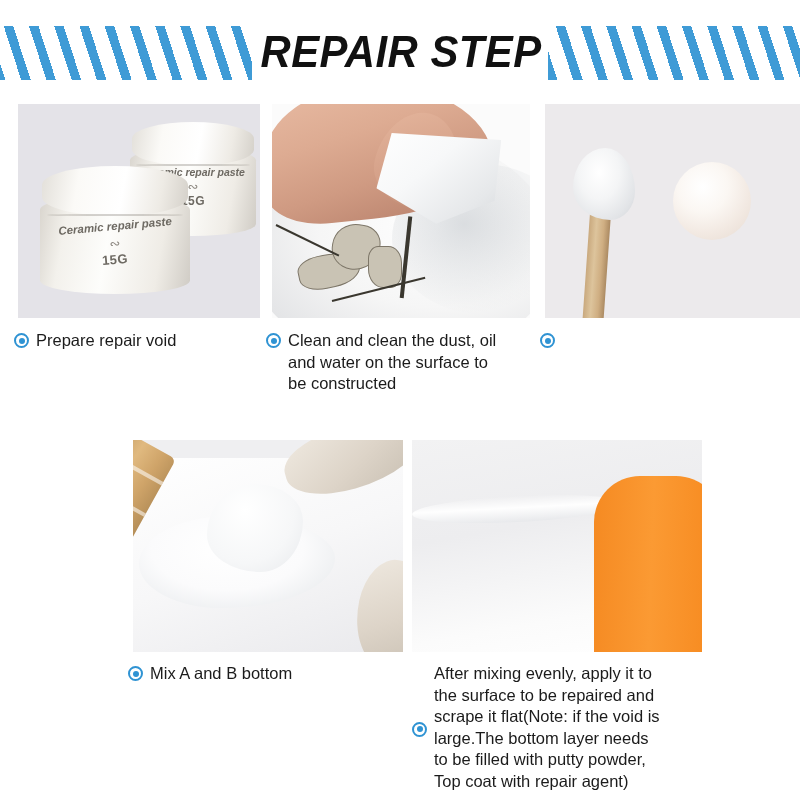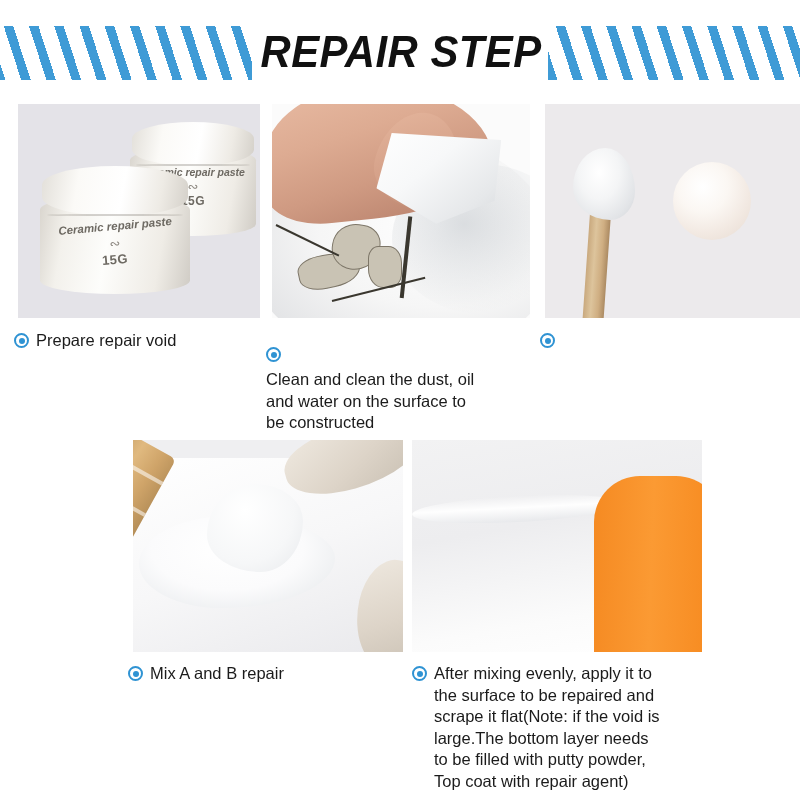--- a/index.html
+++ b/index.html
@@ -267,24 +267,24 @@
     background: #2f93d3;
   }
   .caption-text {
     font-size: 16.5px;
     line-height: 21.5px;
     color: #1b1b1b;
     white-space: pre-line;
   }
 
   #cap1 { left: 14px;  top: 330px; width: 240px; }
-  #cap2 { left: 266px; top: 344px; width: 262px; flex-direction: column; }
+  #cap2 { left: 266px; top: 330px; width: 262px; }
   #cap3 { left: 540px; top: 330px; width: 258px; }
   #cap4 { left: 128px; top: 663px; width: 270px; }
-  #cap5 { left: 412px; top: 663px; width: 380px; }
+  #cap5 { left: 412px; top: 663px; width: 380px; align-items: center; }
 </style>
 </head>
 <body>
 
 <div class="header">
   <div class="stripes stripes-left"></div>
   <div class="stripes stripes-right"></div>
   <div class="title">REPAIR STEP</div>
 </div>
 
@@ -356,21 +356,21 @@
 and water on the surface to
 be constructed</div>
 </div>
 
 <div class="caption" id="cap3">
   <div class="bullet"></div>
 </div>
 
 <div class="caption" id="cap4">
   <div class="bullet"></div>
-  <div class="caption-text">Mix A and B repair</div>
+  <div class="caption-text">Mix A and B bottom</div>
 </div>
 
 <div class="caption" id="cap5">
   <div class="bullet"></div>
   <div class="caption-text">After mixing evenly, apply it to
 the surface to be repaired and
 scrape it flat(Note: if the void is
 large.The bottom layer needs
 to be filled with putty powder,
 Top coat with repair agent)</div>

